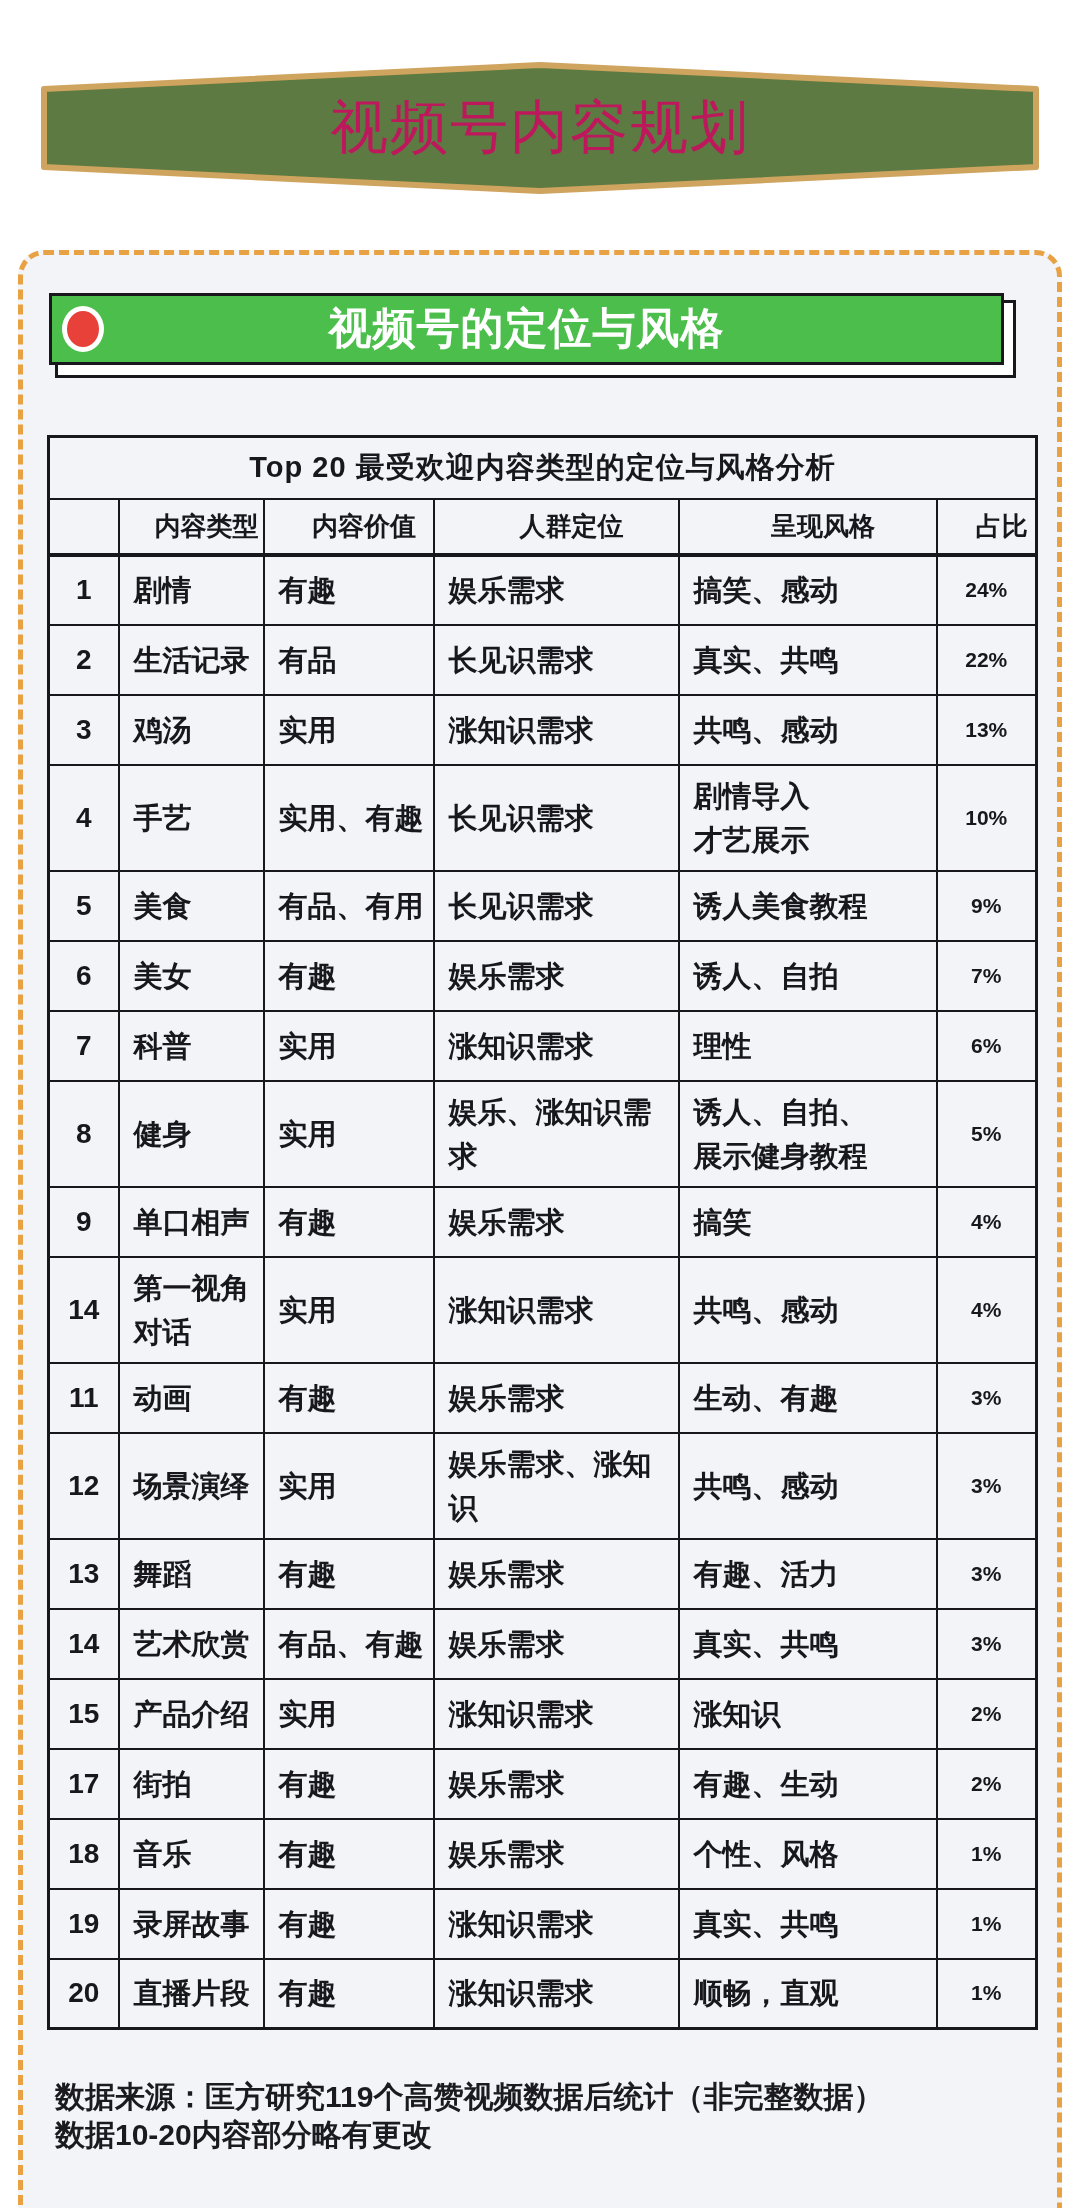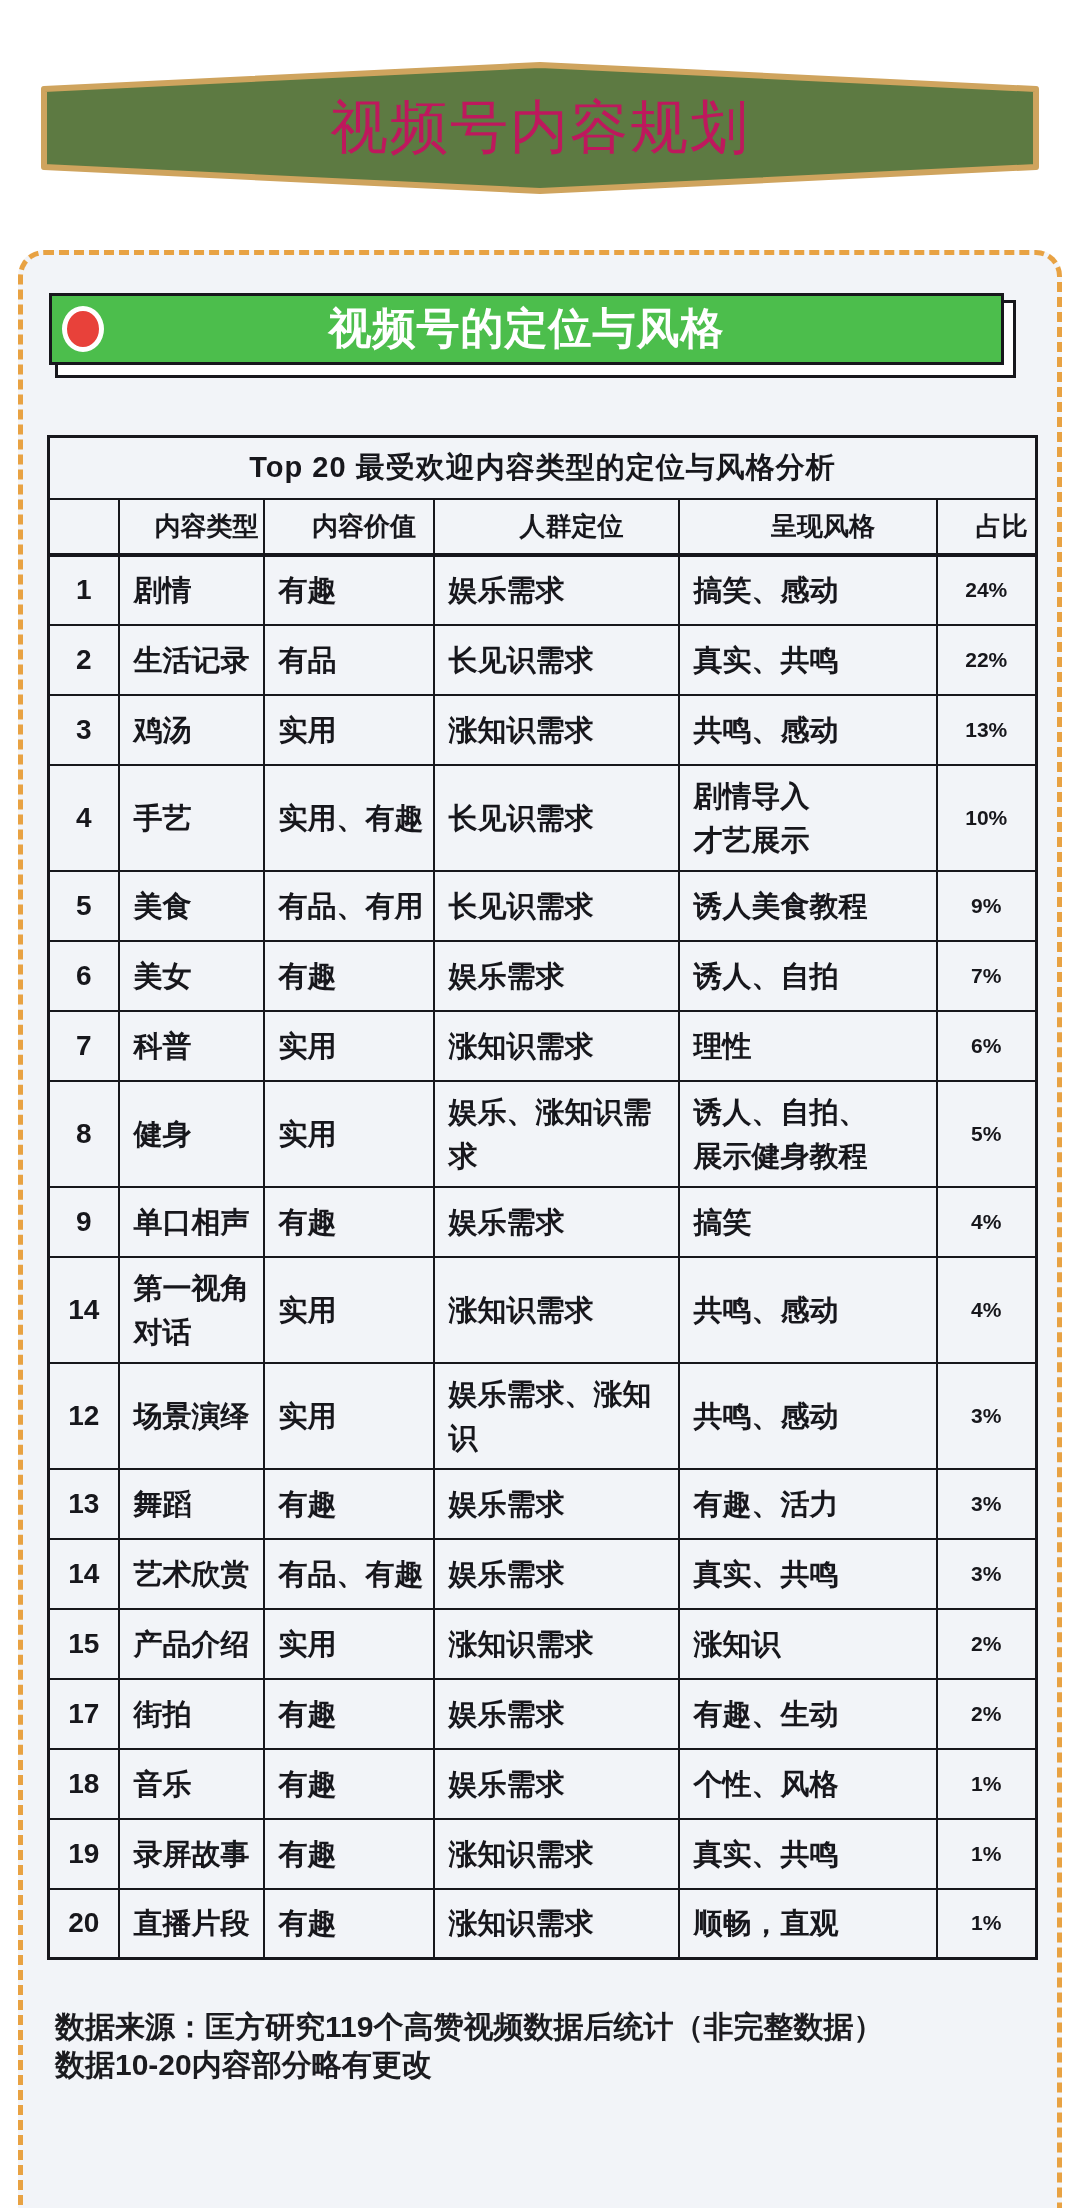--- a/index.html
+++ b/index.html
@@ -203,20 +203,28 @@
           <tr>
     <td class="c0">14</td>
     <td class="c1">第一视角
 对话</td>
     <td class="c2">实用</td>
     <td class="c3">涨知识需求</td>
     <td class="c4">共鸣、感动</td>
     <td class="c5">4%</td>
   </tr>
           <tr>
+    <td class="c0">11</td>
+    <td class="c1">动画</td>
+    <td class="c2">有趣</td>
+    <td class="c3">娱乐需求</td>
+    <td class="c4">生动、有趣</td>
+    <td class="c5">3%</td>
+  </tr>
+          <tr>
     <td class="c0">12</td>
     <td class="c1">场景演绎</td>
     <td class="c2">实用</td>
     <td class="c3">娱乐需求、涨知识</td>
     <td class="c4">共鸣、感动</td>
     <td class="c5">3%</td>
   </tr>
           <tr>
     <td class="c0">13</td>
     <td class="c1">舞蹈</td>

